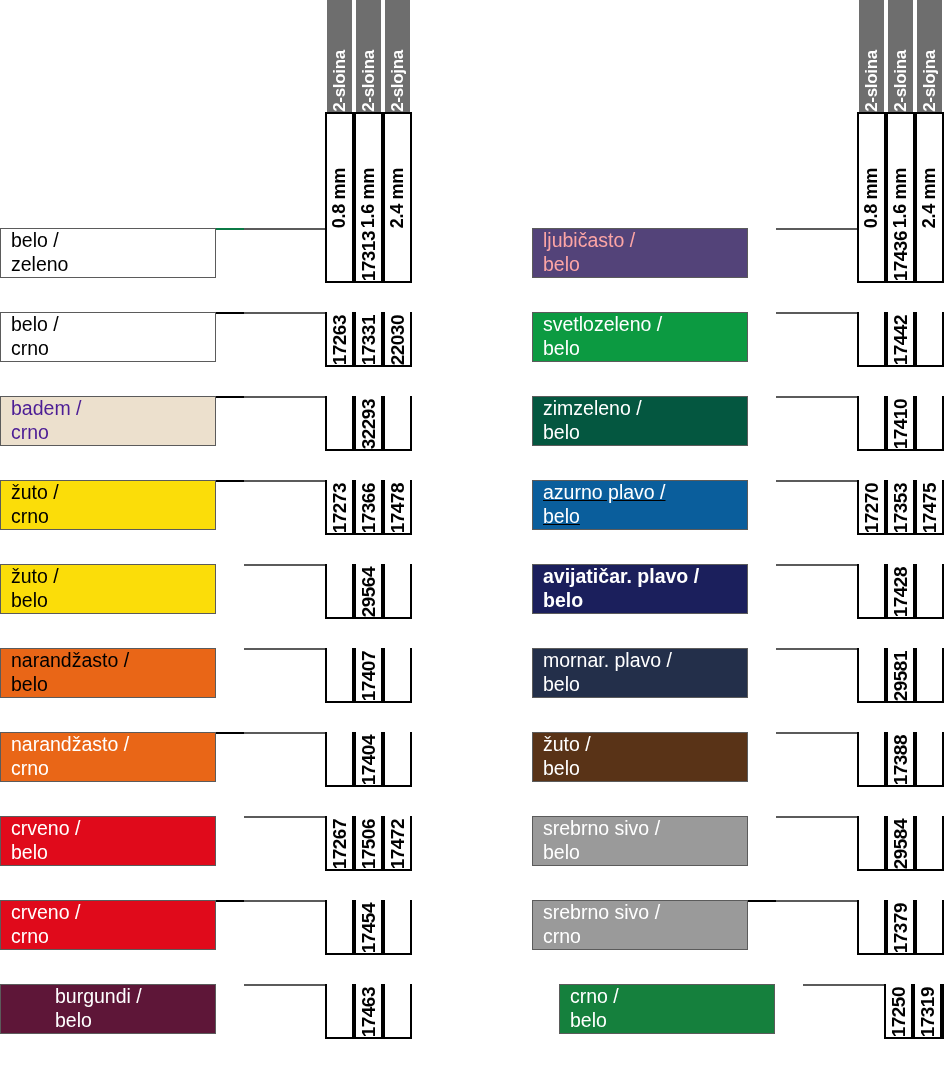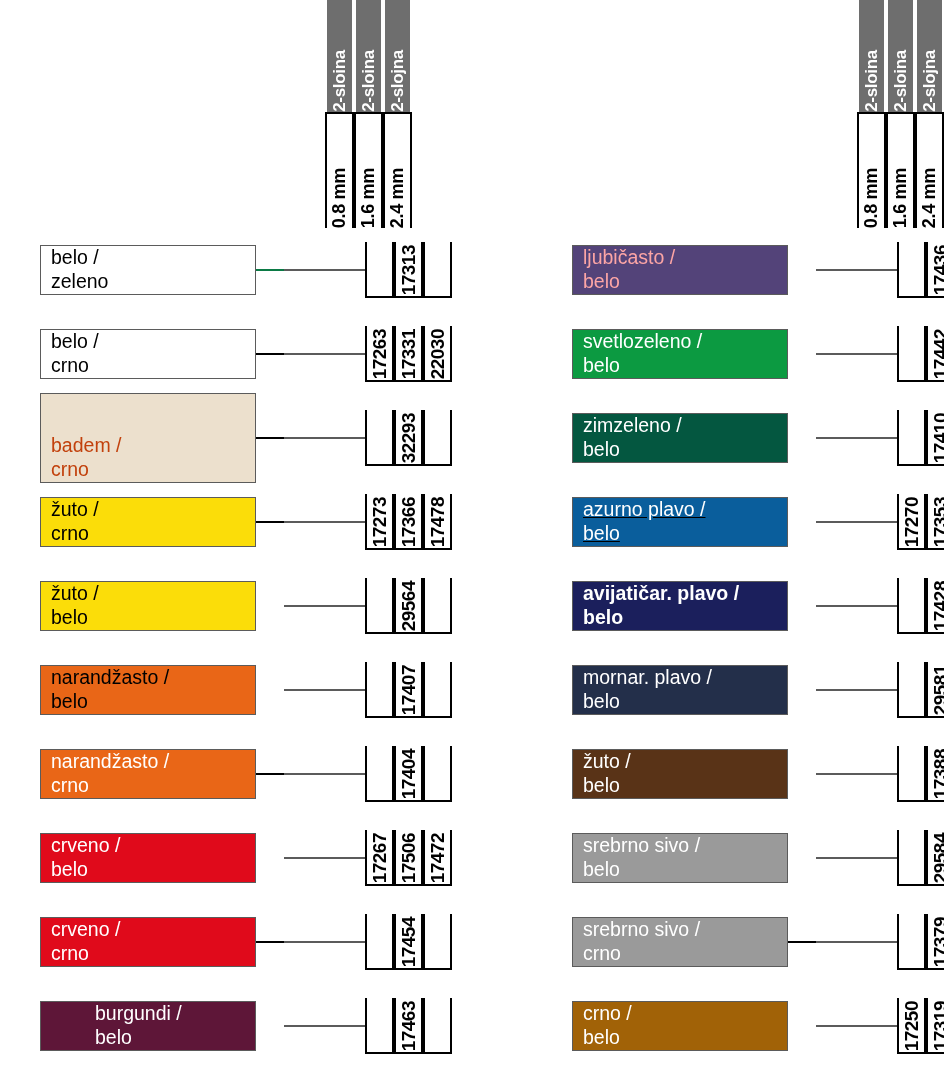--- a/index.html
+++ b/index.html
@@ -52,21 +52,21 @@
     writing-mode: vertical-rl; transform: rotate(180deg);
     color: #000000; font-weight: bold; font-size: 18px;
     letter-spacing: -0.3px; white-space: nowrap;
     padding-bottom: 3px;
   }
 
   
   .rows { position: absolute; top: 228px; left: 0; width: 412px; }
   .row {
     position: relative; height: 84px; width: 412px;
-    display: flex; align-items: center; padding-left: 40px;
+    display: flex; align-items: flex-start;
   }
   .cell-label {
     width: 216px; flex: 0 0 216px;
     border: 1px solid #5b5b5b;
     display: flex; align-items: center;
     padding: 0 0 0 10px;
     overflow: hidden;
   }
   .cell-label span {
     font-size: 19.5px; line-height: 1.22;
@@ -165,21 +165,21 @@
             <div class="code-cell filled">
               <span>17331</span>
             </div>
             <div class="code-cell filled">
               <span>22030</span>
             </div>
           </div>
         </div>
         <div class="row">
           <div class="cell-label" style="background: rgb(236, 224, 205);">
-            <span style="color: #c2410c; margin-top: 40px;">badem /
+            <span style="color: #4c1d95;">badem /
 crno</span>
           </div>
           <div class="strip" style="background: rgb(0, 0, 0);"></div>
           <div class="cell-swatch" style="background: rgb(236, 224, 205);"></div>
           <div class="codes">
             <div class="code-cell"></div>
             <div class="code-cell filled">
               <span>32293</span>
             </div>
             <div class="code-cell"></div>
@@ -464,21 +464,21 @@
           <div class="cell-swatch" style="background: rgb(154, 154, 154);"></div>
           <div class="codes">
             <div class="code-cell"></div>
             <div class="code-cell filled">
               <span>17379</span>
             </div>
             <div class="code-cell"></div>
           </div>
         </div>
         <div class="row">
-          <div class="cell-label" style="background: #a16207;">
+          <div class="cell-label" style="background: #15803d; margin-left: 27px;">
             <span style="color: rgb(255, 255, 255);">crno /
 belo</span>
           </div>
           <div class="strip" style="background: rgb(255, 255, 255);"></div>
           <div class="cell-swatch" style="background: rgb(0, 0, 0);"></div>
           <div class="codes">
             <div class="code-cell filled">
               <span>17250</span>
             </div>
             <div class="code-cell filled">

